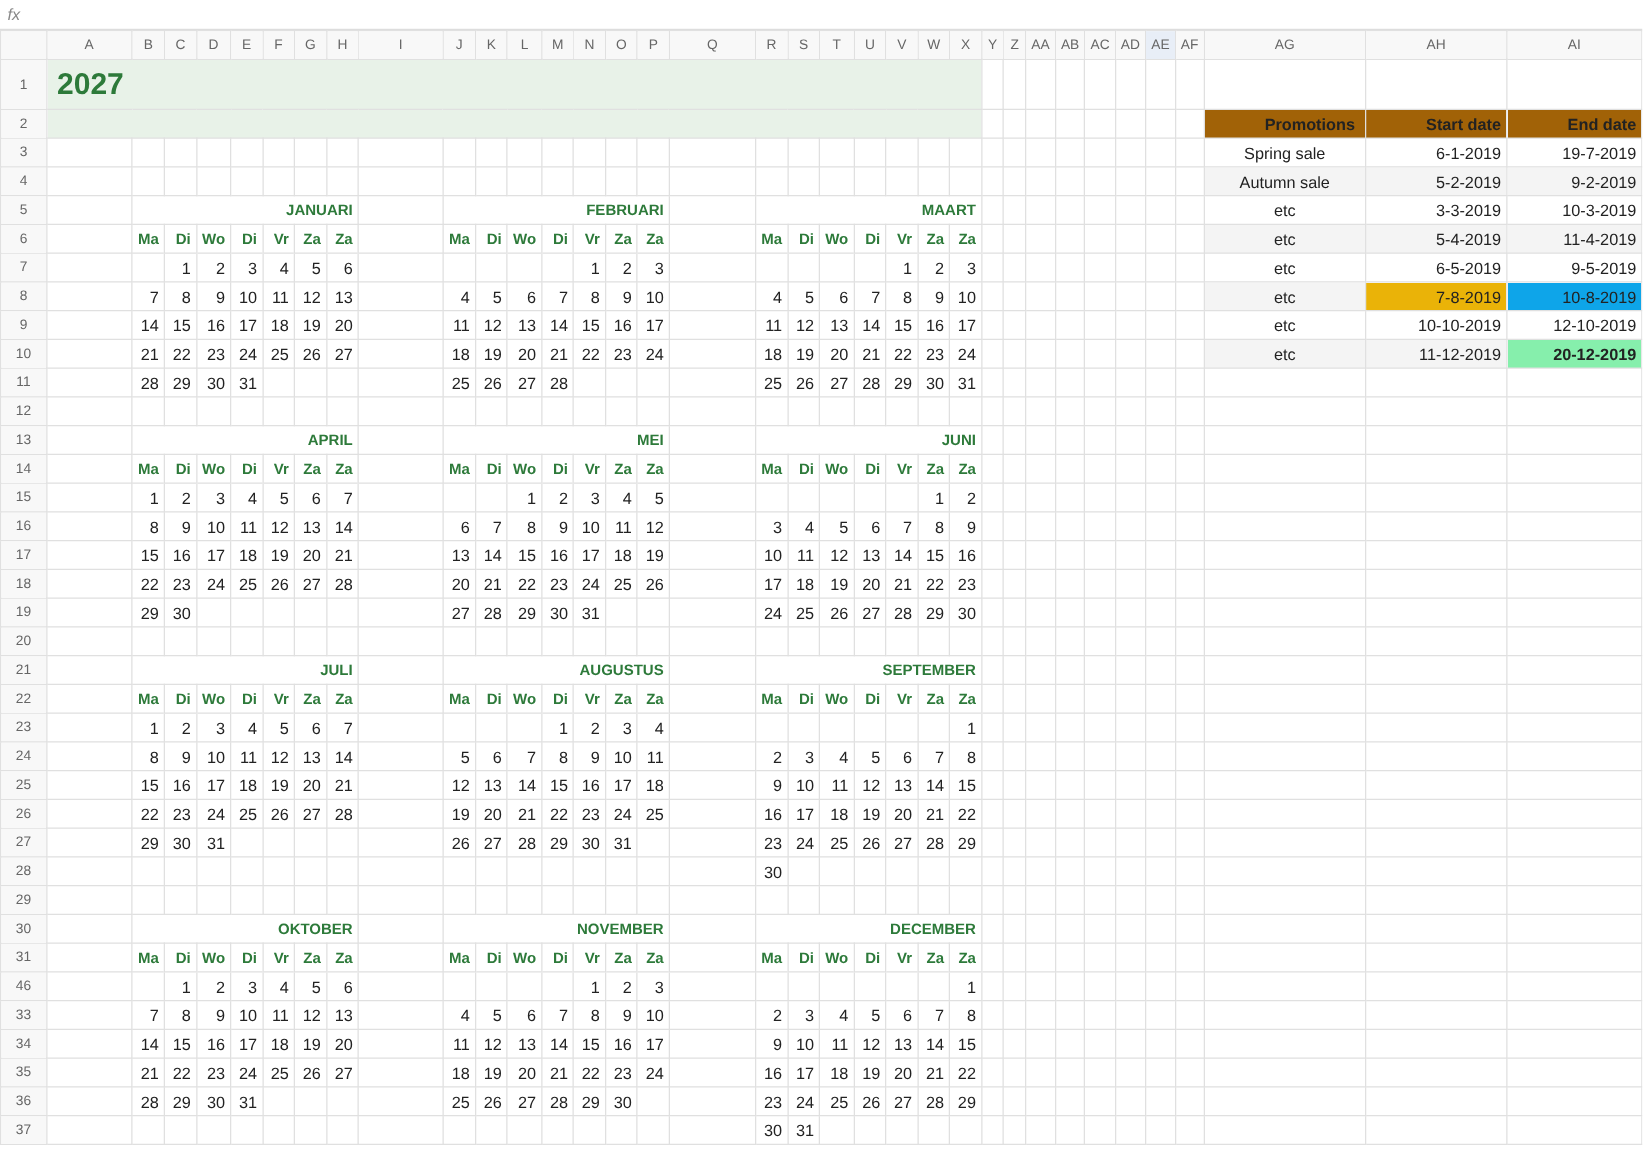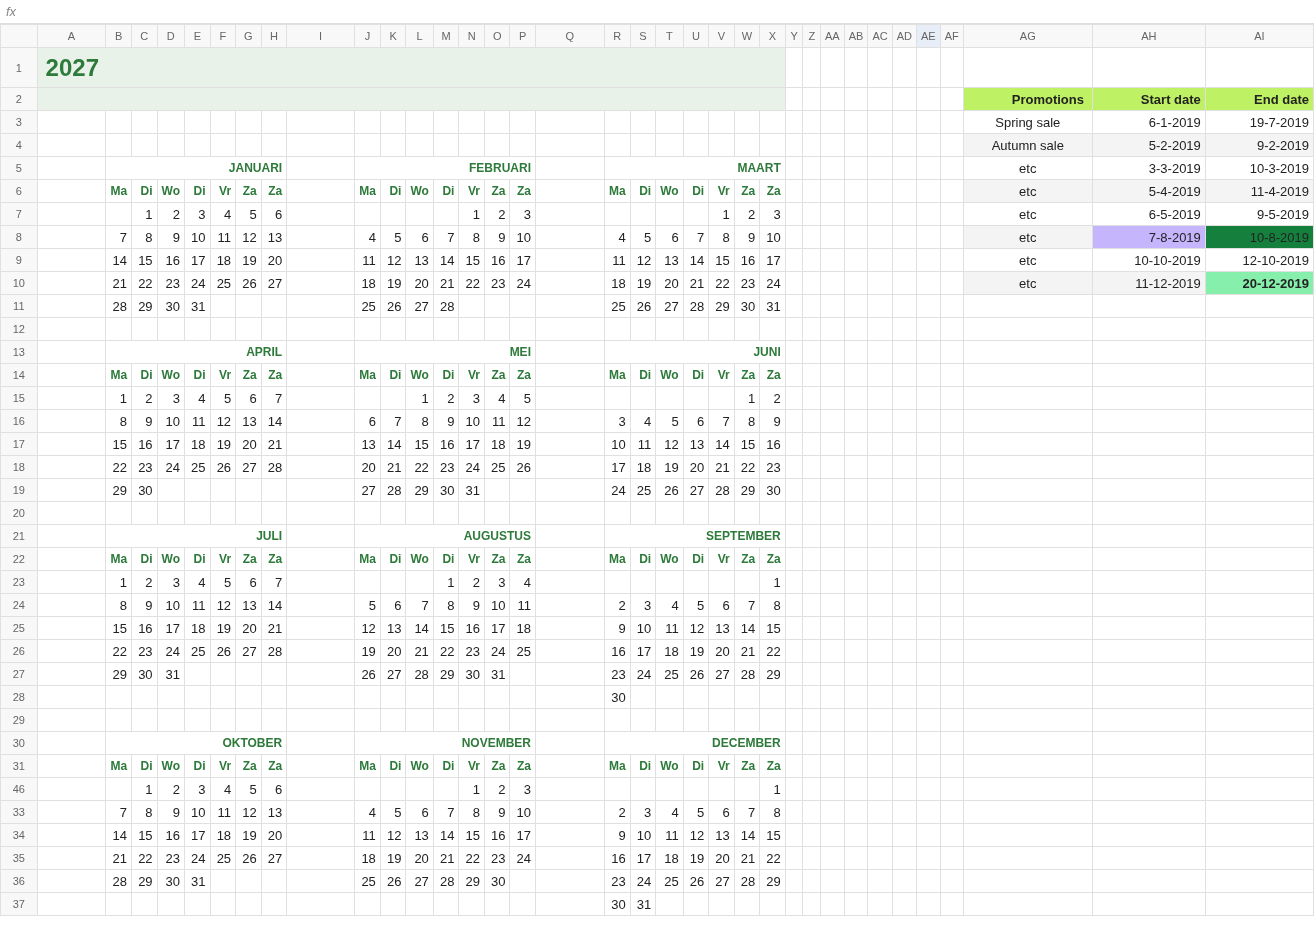--- a/index.html
+++ b/index.html
@@ -11,21 +11,21 @@
   table{border-collapse:collapse;table-layout:fixed;}
   th,td{border:1px solid #e0e0e0;height:23px;padding:0 4px;vertical-align:middle;white-space:nowrap;overflow:hidden;}
   th{background:#f8f8f8;font-weight:normal;color:#666;font-size:11px;text-align:center;position:relative;}
   th.rowhdr{width:40px;text-align:center;}
   td{text-align:right;}
   .corner{background:#f8f8f8;}
   .year-cell{background:#e8f2e8;font-size:24px;font-weight:bold;color:#2d7a3a;text-align:left;padding-left:8px;height:40px;}
   .green-bg{background:#e8f2e8;}
   .month-hdr{color:#2d7a3a;font-weight:bold;font-size:12px;text-align:right;padding-right:4px;}
   .dow{color:#2d7a3a;font-weight:bold;font-size:12px;text-align:right;border-bottom:1px dotted #cc9;}
-  .promo-hdr{background:#bef264;font-weight:bold;text-align:left;padding-left:48px;}
+  .promo-hdr{background:#a16207;font-weight:bold;text-align:left;padding-left:48px;}
   .promo-hdr.r{text-align:right;}
   .promo-name{text-align:center;}
   .col-sel{background:#e8eef7;}
 </style>
 </head>
 <body>
 
 <div class="fx-bar">
   <span class="fx">fx</span>
   <input type="text" value="" style="">
@@ -342,22 +342,22 @@
           <td>10</td>
           <td></td>
           <td></td>
           <td></td>
           <td></td>
           <td></td>
           <td></td>
           <td></td>
           <td></td>
           <td class="promo-name" style="background: rgb(244, 244, 244);">etc</td>
-          <td style="background: #c4b5fd;">7-8-2019</td>
-          <td style="background: #15803d;">10-8-2019</td>
+          <td style="background: #eab308;">7-8-2019</td>
+          <td style="background: #0ea5e9;">10-8-2019</td>
         </tr>
         <tr>
           <th class="rowhdr">9</th>
           <td></td>
           <td>14</td>
           <td>15</td>
           <td>16</td>
           <td>17</td>
           <td>18</td>
           <td>19</td>

